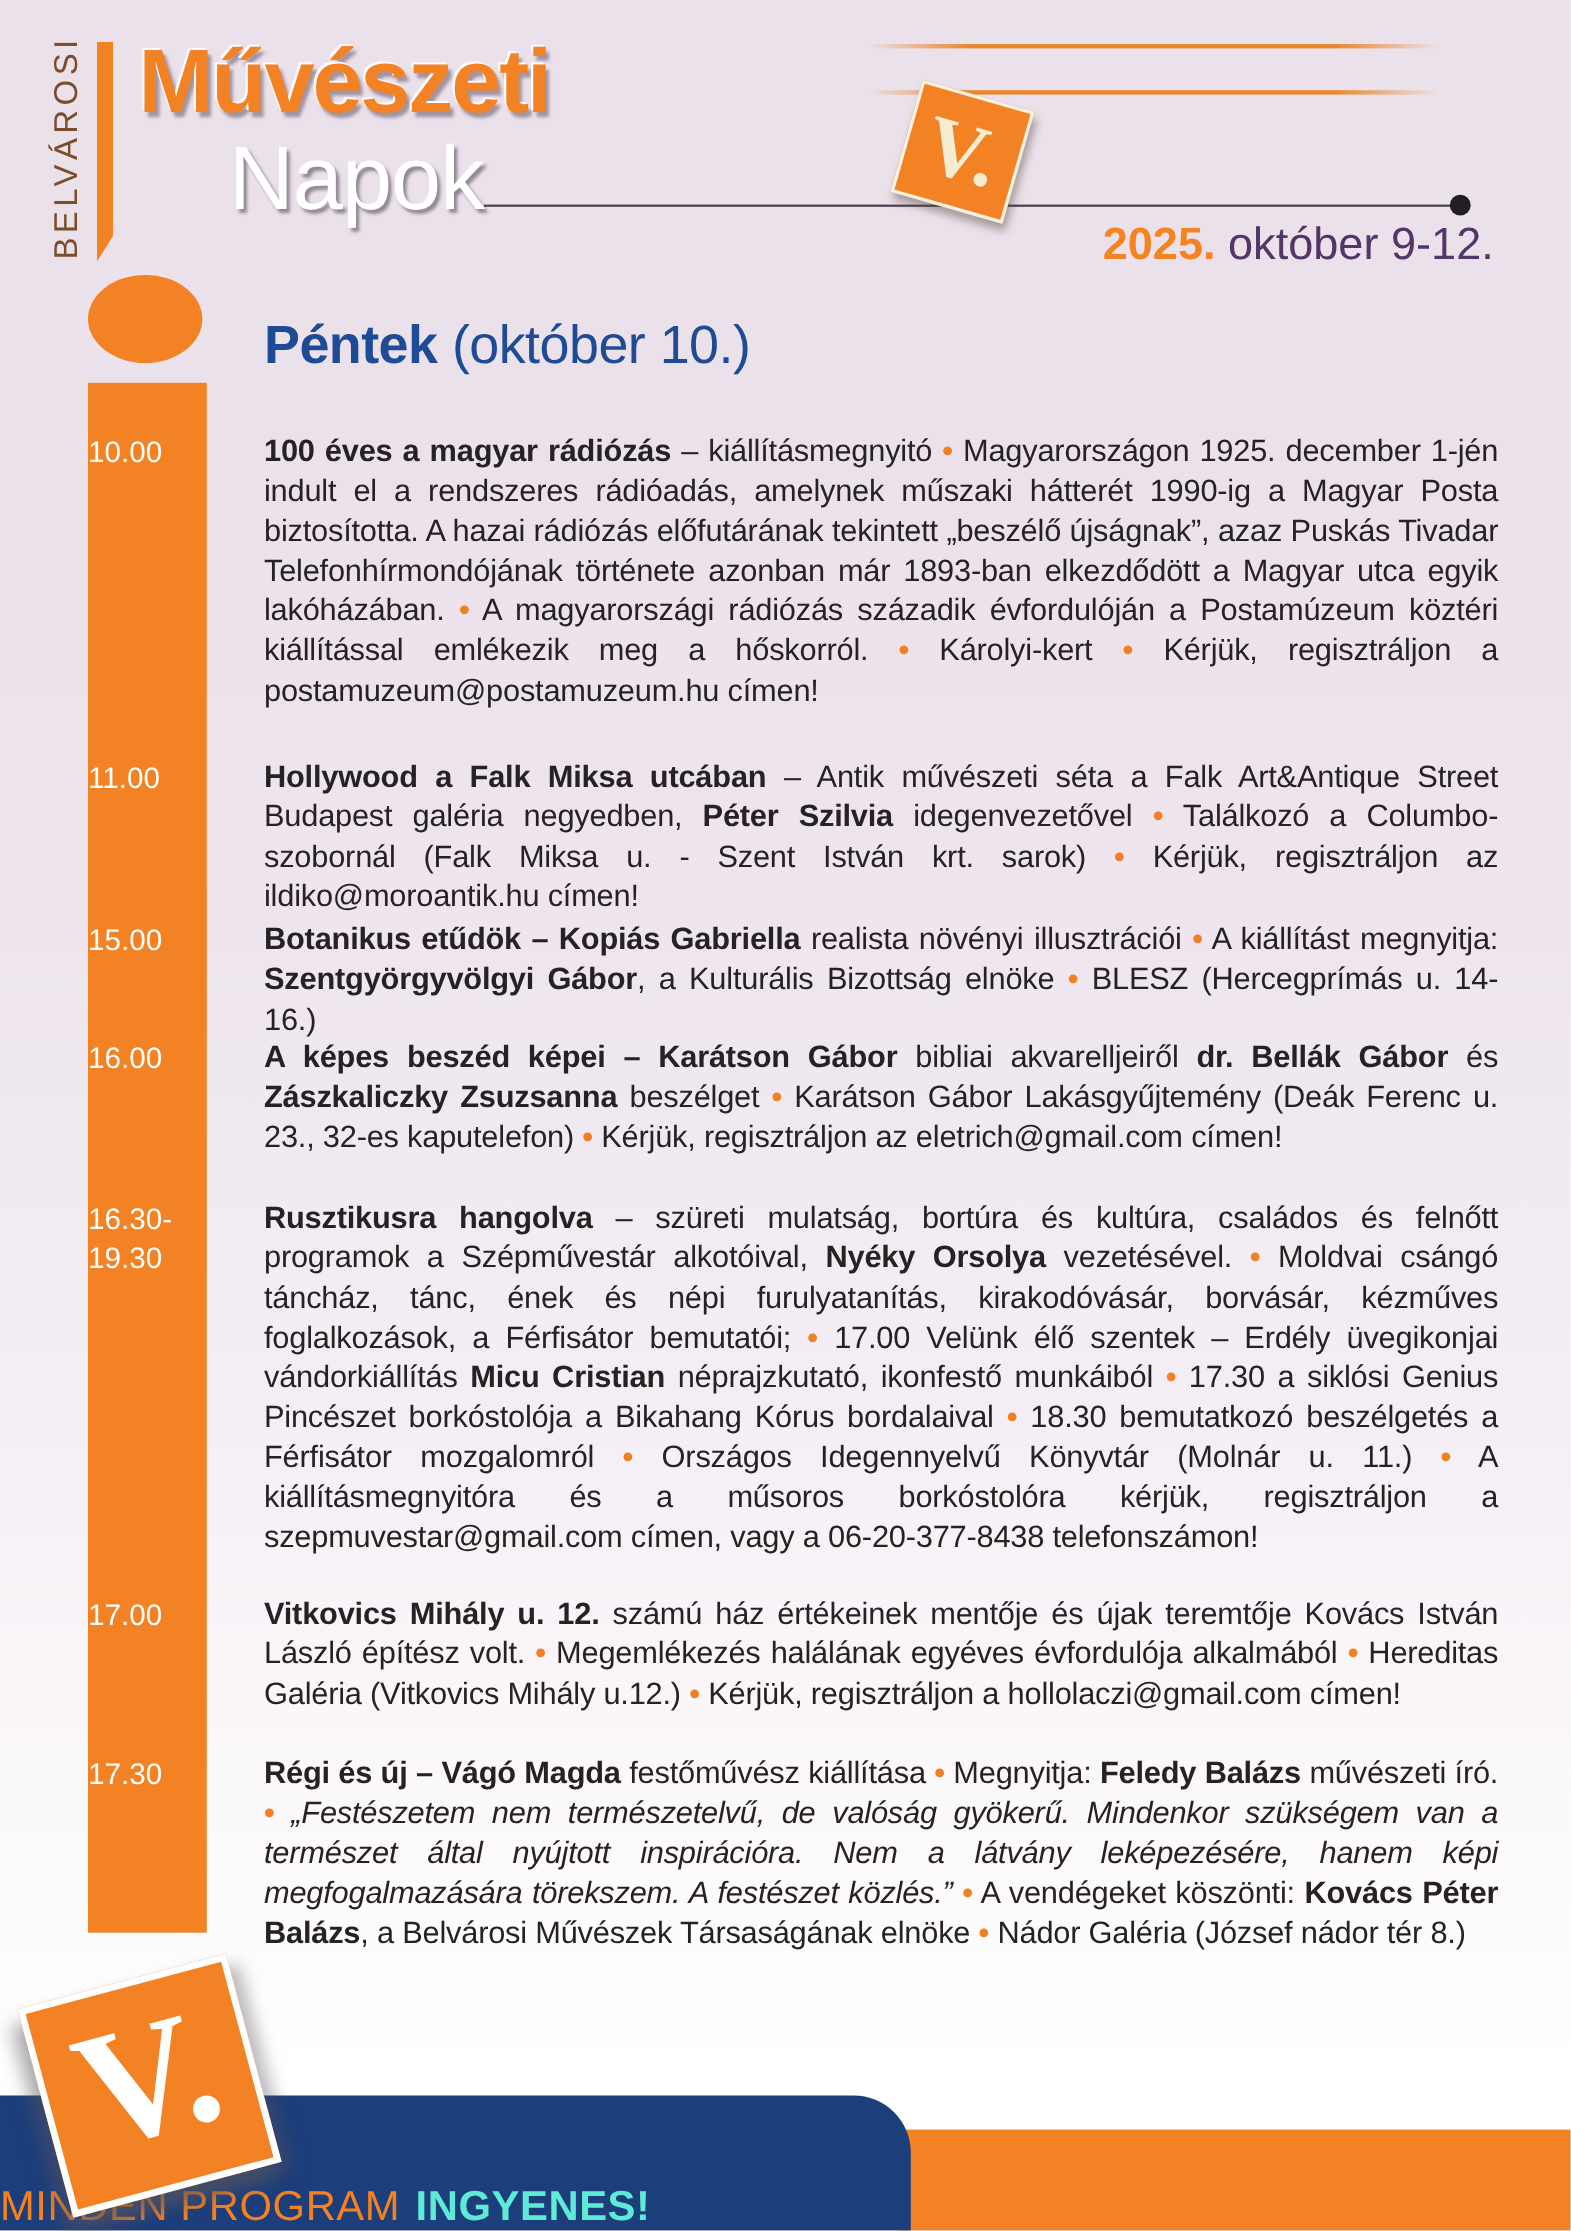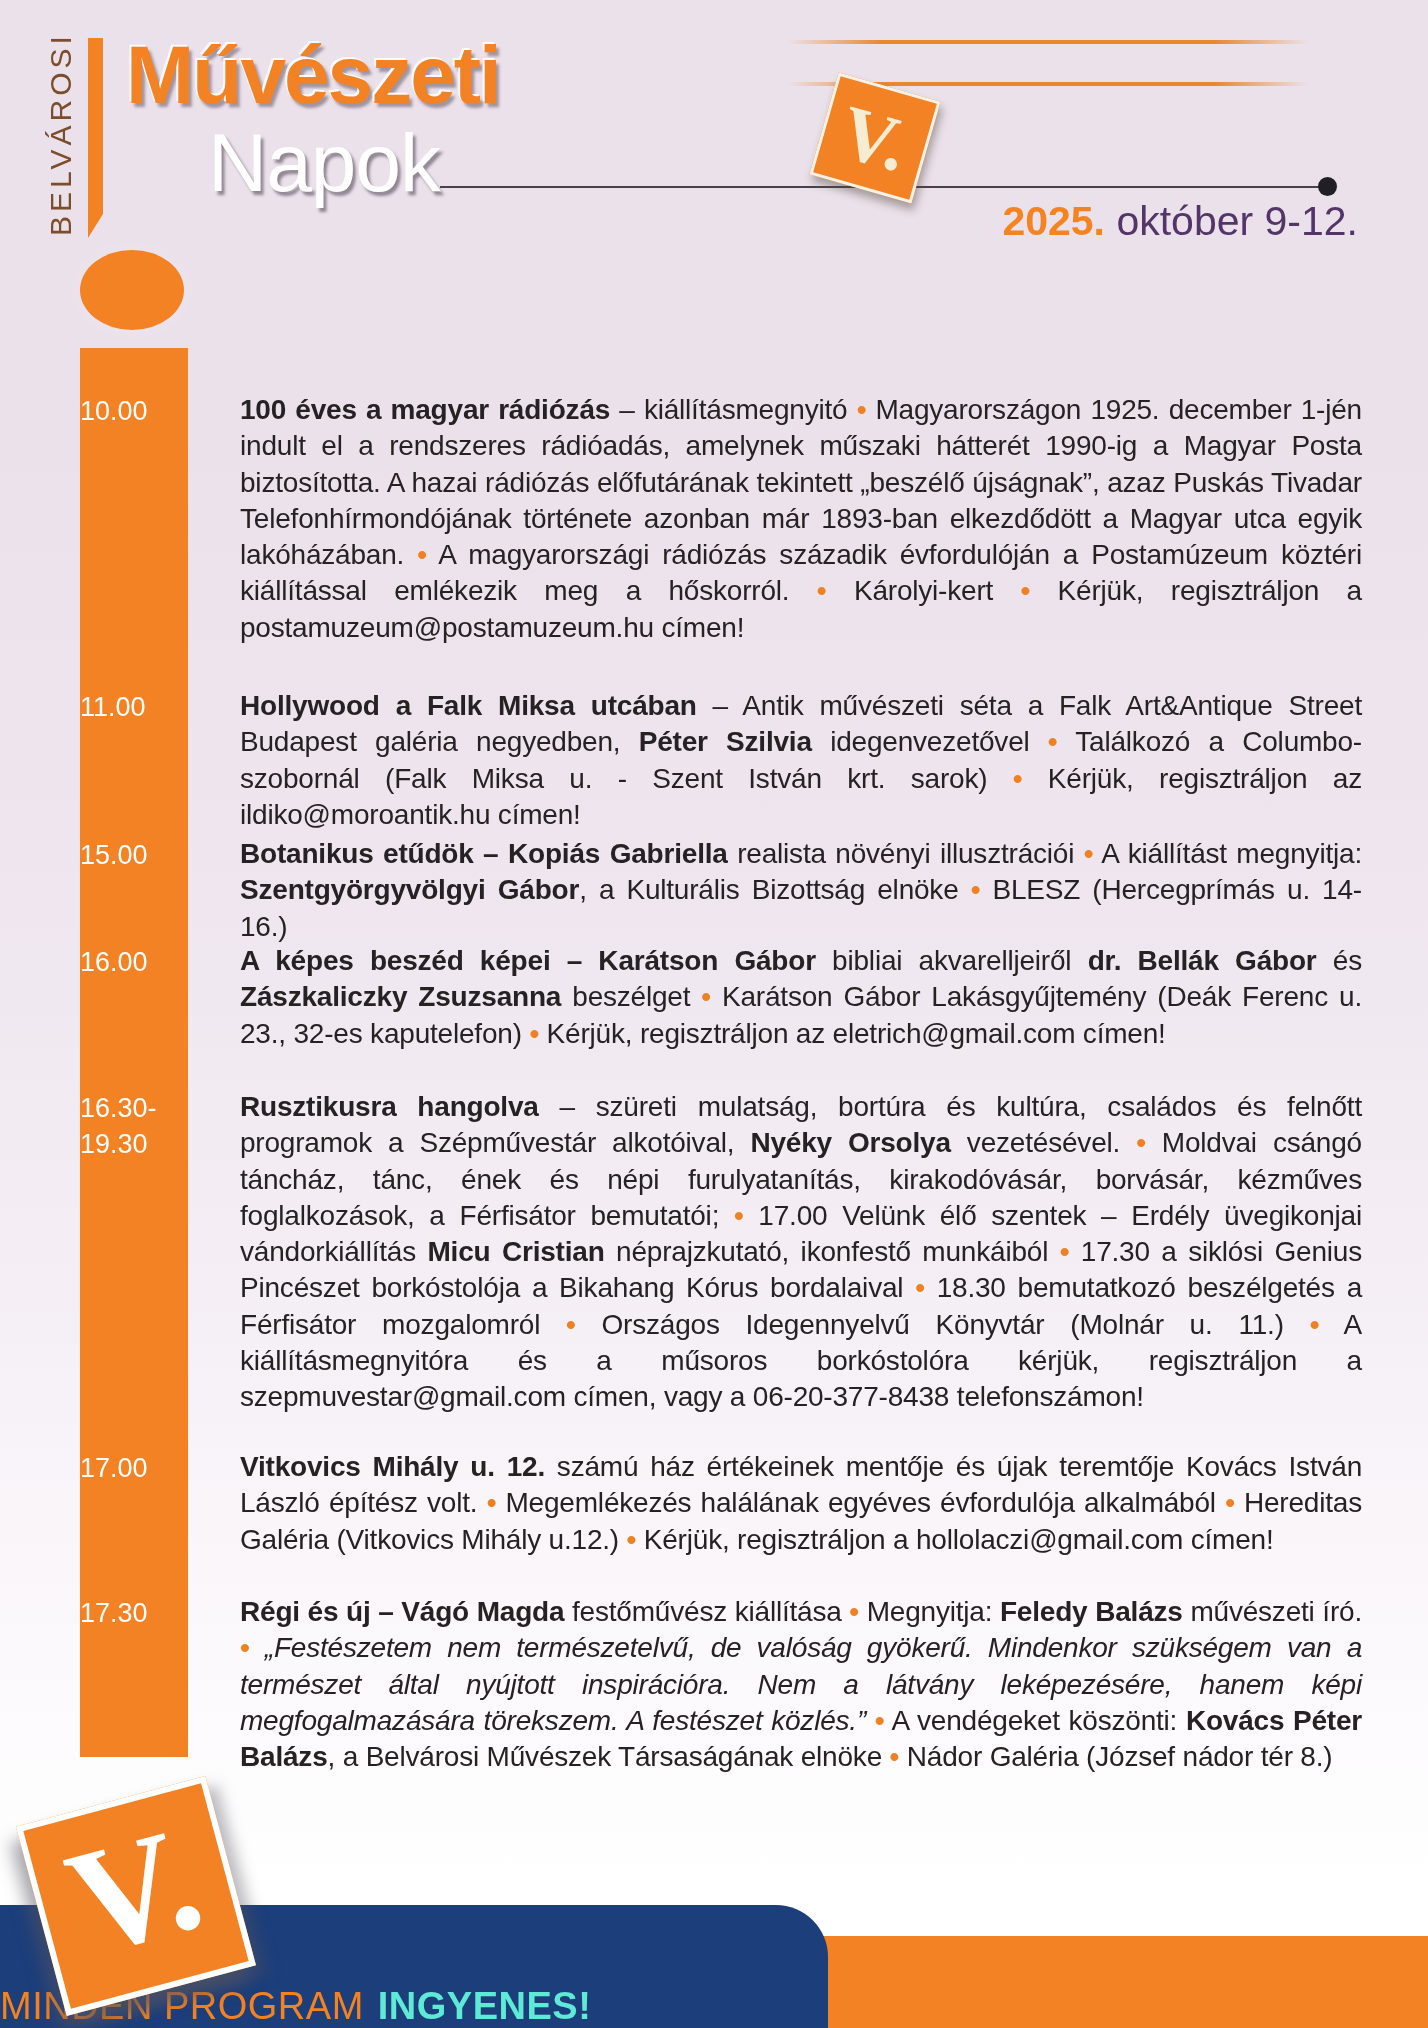--- a/index.html
+++ b/index.html
@@ -82,20 +82,23 @@
 
   <div class="cityrule cr-top"></div>
   <div class="cityrule cr-bot"></div>
   <div class="cityrow">
     <span class="hv">V.</span>
   </div>
   <div class="dateline">
     <span class="dyear">2025.</span><span class="drest"> október 9-12.</span>
   </div>
 
+  <div class="daytitle">
+    <span class="b">Péntek</span><span> (október 10.)</span>
+  </div>
 
   <div class="tl-circle"></div>
   <div class="tl-bar"></div>
 
   <div class="event" style="top:392px">
     <div class="time">10.00</div>
     <div class="etext"><span class="seg-b">100 éves a magyar rádiózás</span><span class="seg-n"> – kiállításmegnyitó </span><span class="seg-d">•</span><span class="seg-n"> Magyarországon 1925. december 1-jén indult el a rendszeres rádióadás, amelynek műszaki hátterét 1990-ig a Magyar Posta biztosította. A hazai rádiózás előfutárának tekintett „beszélő újságnak”, azaz Puskás Tivadar Telefonhírmondójának története azonban már 1893-ban elkezdődött a Magyar utca egyik lakóházában. </span><span class="seg-d">•</span><span class="seg-n"> A magyarországi rádiózás századik évfordulóján a Postamúzeum köztéri kiállítással emlékezik meg a hőskorról. </span><span class="seg-d">•</span><span class="seg-n"> Károlyi-kert </span><span class="seg-d">•</span><span class="seg-n"> Kérjük, regisztráljon a postamuzeum@postamuzeum.hu címen!</span></div>
   </div>
   <div class="event" style="top:688px">
     <div class="time">11.00</div>

